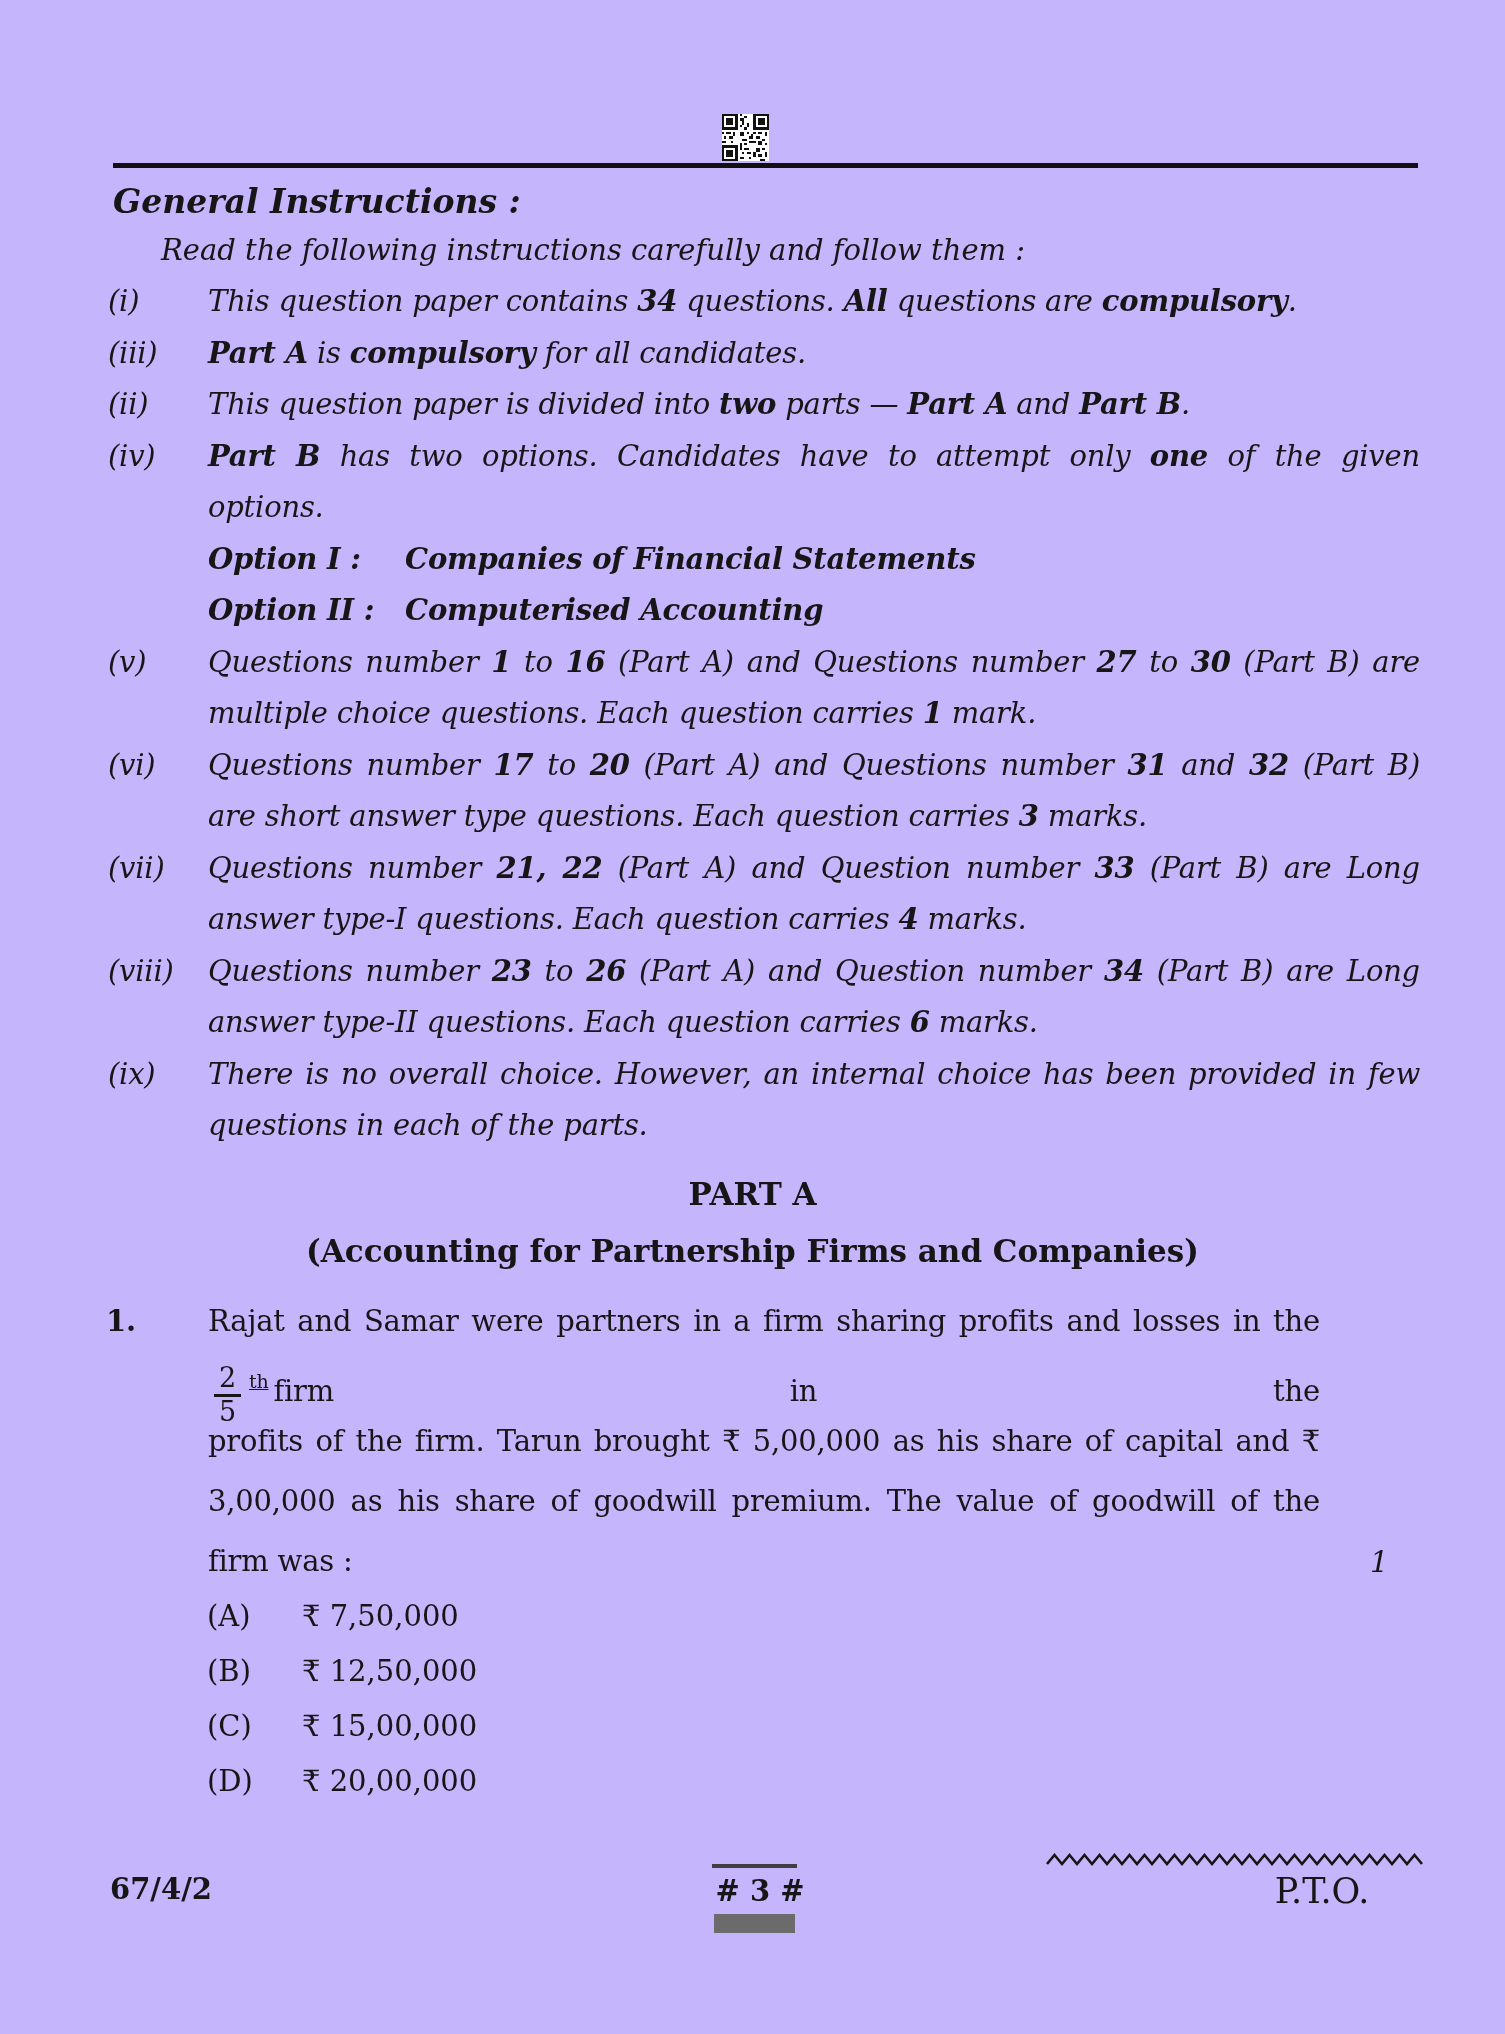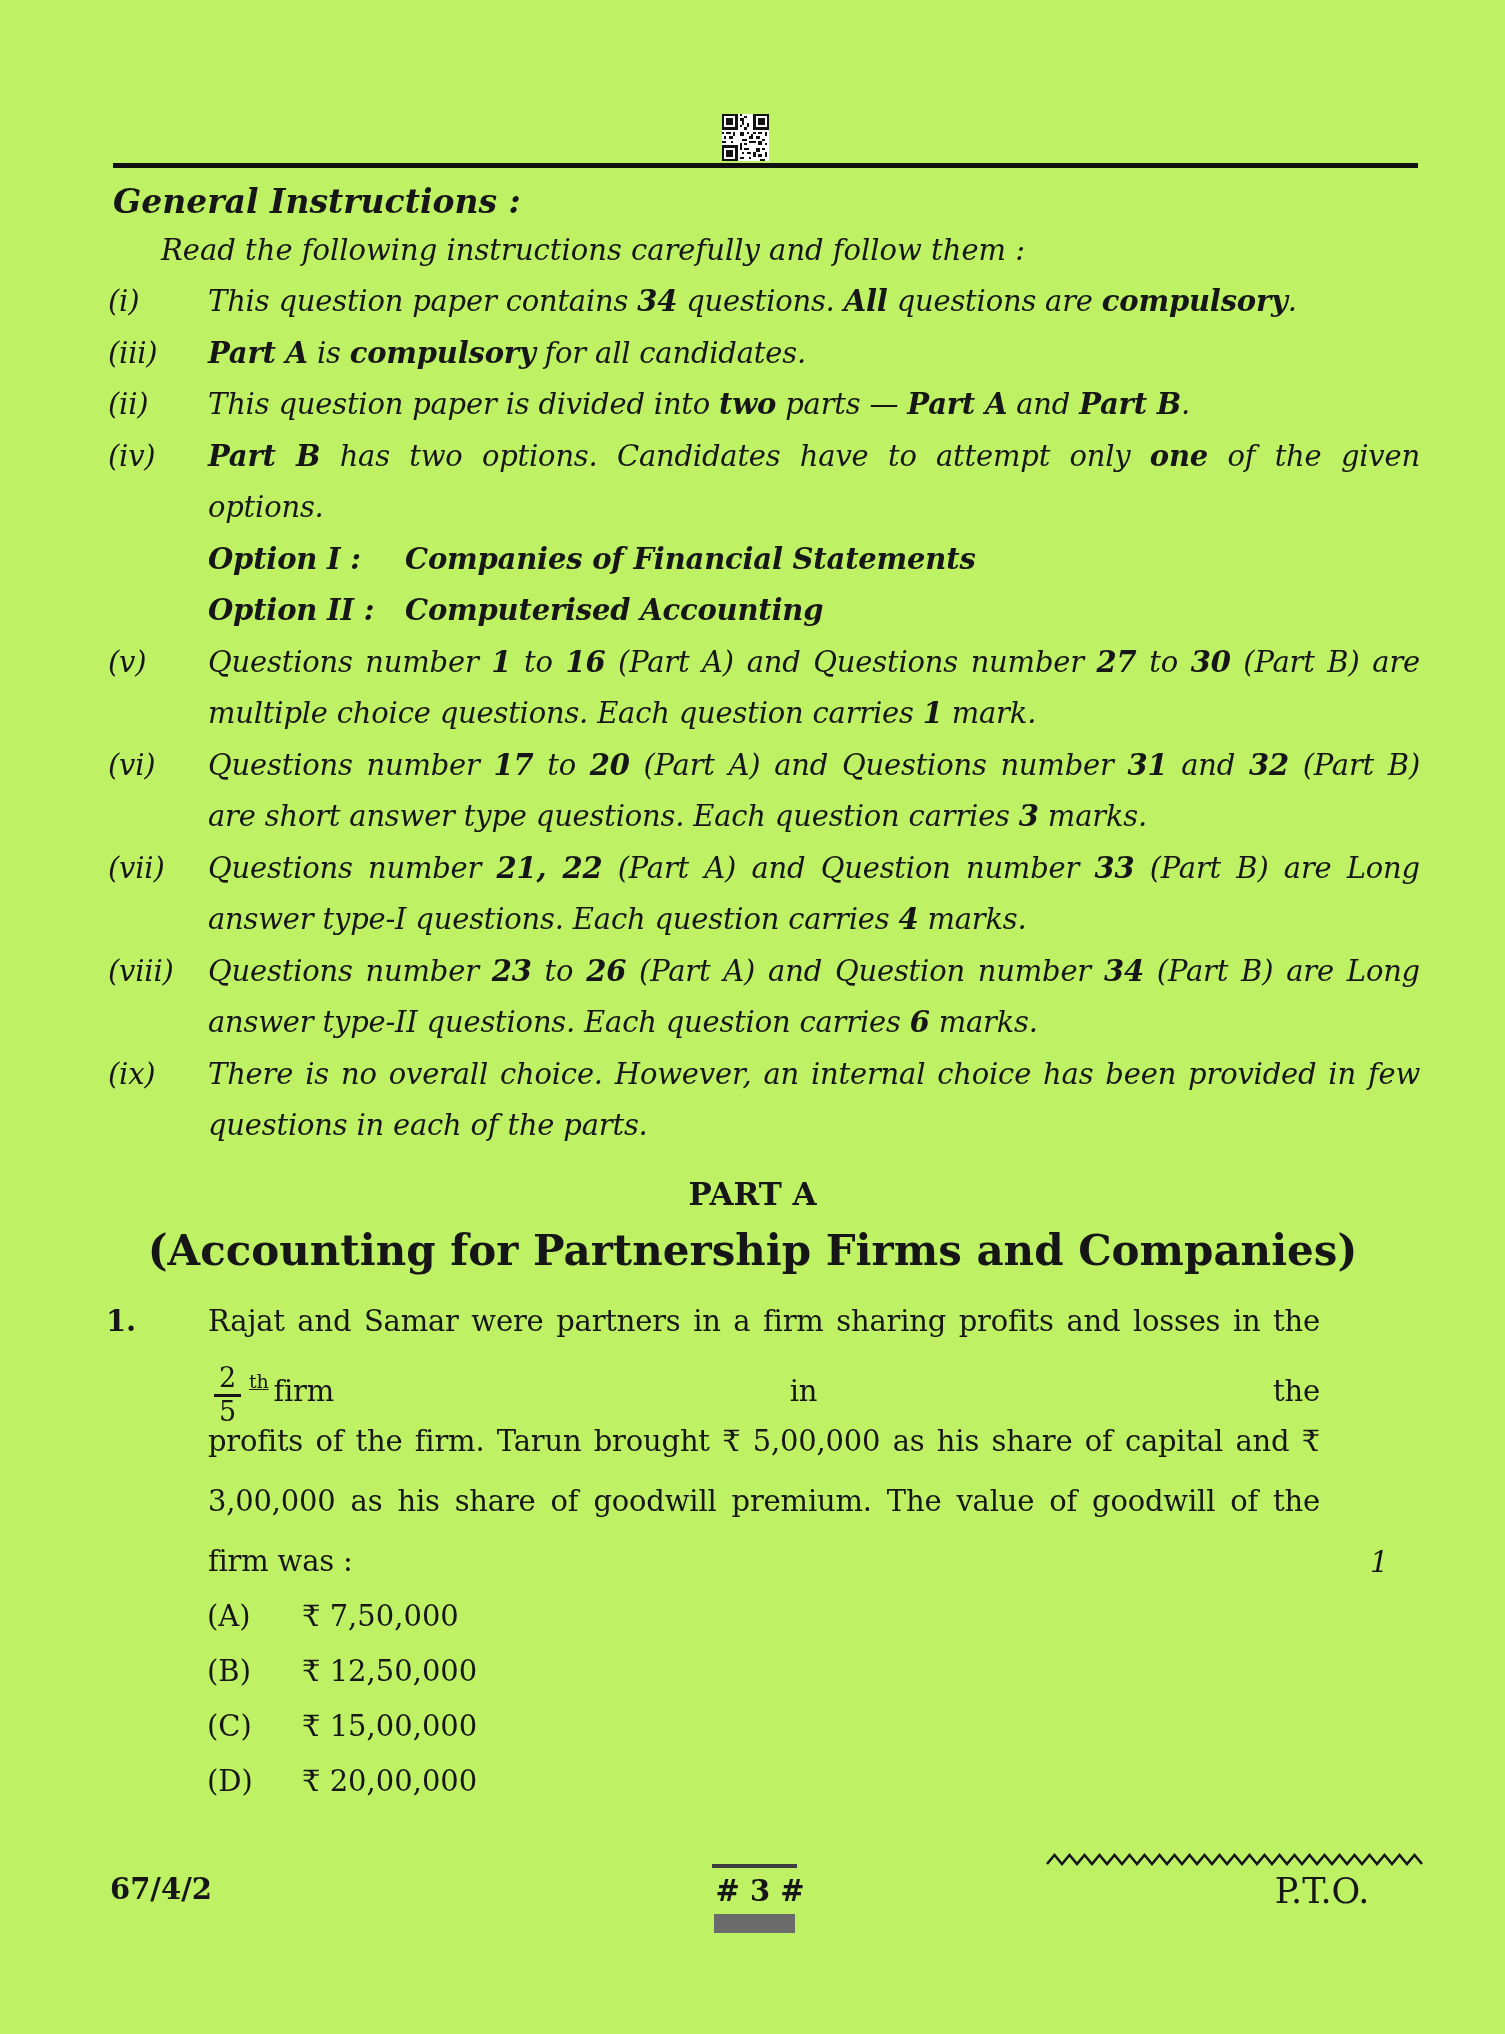--- a/index.html
+++ b/index.html
@@ -1,38 +1,38 @@
 <!DOCTYPE html>
 <html><head>
 <meta charset="utf-8">
 <style>
   html,body{margin:0;padding:0;background:#e8e8e8;}
   #page{
     position:relative;width:1505px;height:2034px;margin:0 auto;
-    background:#bef264;color:#161616;
+    background:#c4b5fd;color:#161616;
     font-family:"DejaVu Serif","Liberation Serif",serif;
     overflow:hidden;
   }
   
   #qr{position:absolute;left:722px;top:113px;width:47px;height:49px;}
   #top-rule{position:absolute;left:113px;top:163px;width:1305px;height:5px;background:#101010;}
   #gi-heading{position:absolute;left:113px;top:182px;font-size:33px;line-height:40px;font-weight:bold;font-style:italic;}
   #read-line{position:absolute;left:113px;top:230px;font-size:29px;line-height:40px;font-style:italic;margin-left:48px;}
   
   #instructions{position:absolute;left:108px;top:276px;width:1312px;font-style:italic;font-size:29px;letter-spacing:-0.2px;}
   .instr-item{display:flex;}
   .instr-label{width:100px;flex:0 0 100px;line-height:51.5px;}
   .instr-body{flex:1;width:1212px;}
   .iline{line-height:51.5px;text-align:left;}
   .iline.just{text-align:justify;text-align-last:justify;}
   .b{font-weight:bold;}
   .sub-label{display:inline-block;width:197px;}
   
   #part-a{position:absolute;left:0;top:1176px;width:1505px;text-align:center;font-size:31px;line-height:36px;font-weight:bold;}
-  #part-a-sub{position:absolute;left:0;top:1233px;width:1505px;text-align:center;font-size:42px;line-height:36px;font-weight:bold;}
+  #part-a-sub{position:absolute;left:0;top:1233px;width:1505px;text-align:center;font-size:31px;line-height:36px;font-weight:bold;}
   
   #q1{position:absolute;left:106px;top:1291px;width:1214px;display:flex;font-size:29px;letter-spacing:-0.2px;}
   #q1-number{width:102px;flex:0 0 102px;line-height:60px;font-weight:bold;}
   #q1-body{flex:1;width:1112px;}
   .qline{line-height:60px;height:60px;text-align:left;}
   .qline.just{text-align:justify;text-align-last:justify;}
   .frac{display:inline-flex;flex-direction:column;align-items:center;justify-content:center;
         vertical-align:middle;height:34px;overflow:visible;margin:0 8px 0 6px;
         line-height:1.12;font-size:27px;transform:translateY(2px);}
   .frac .num{padding:0 5px;}

